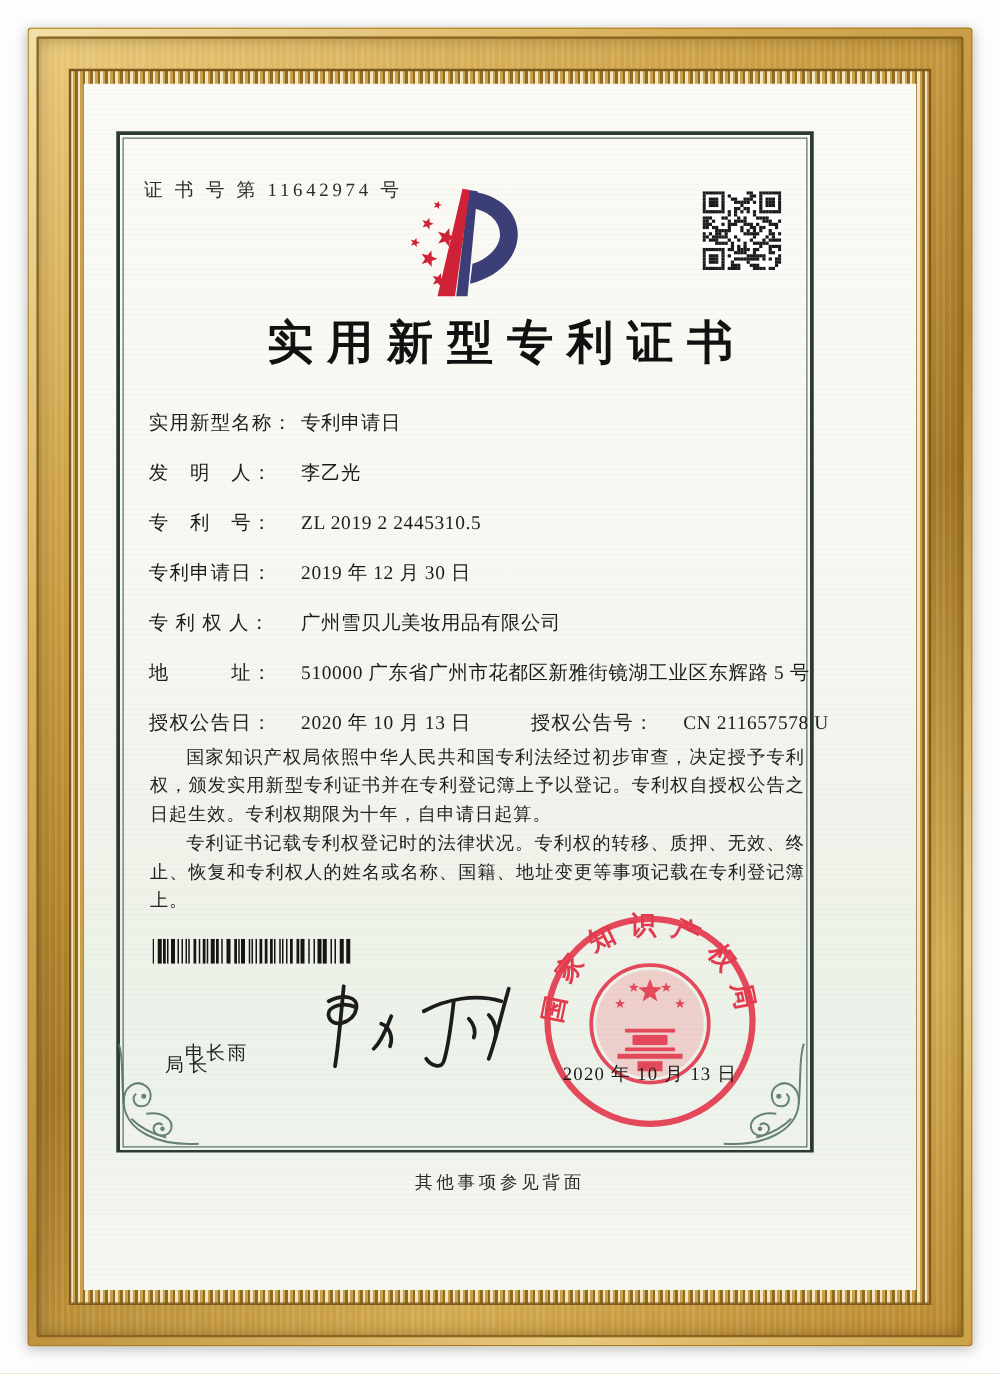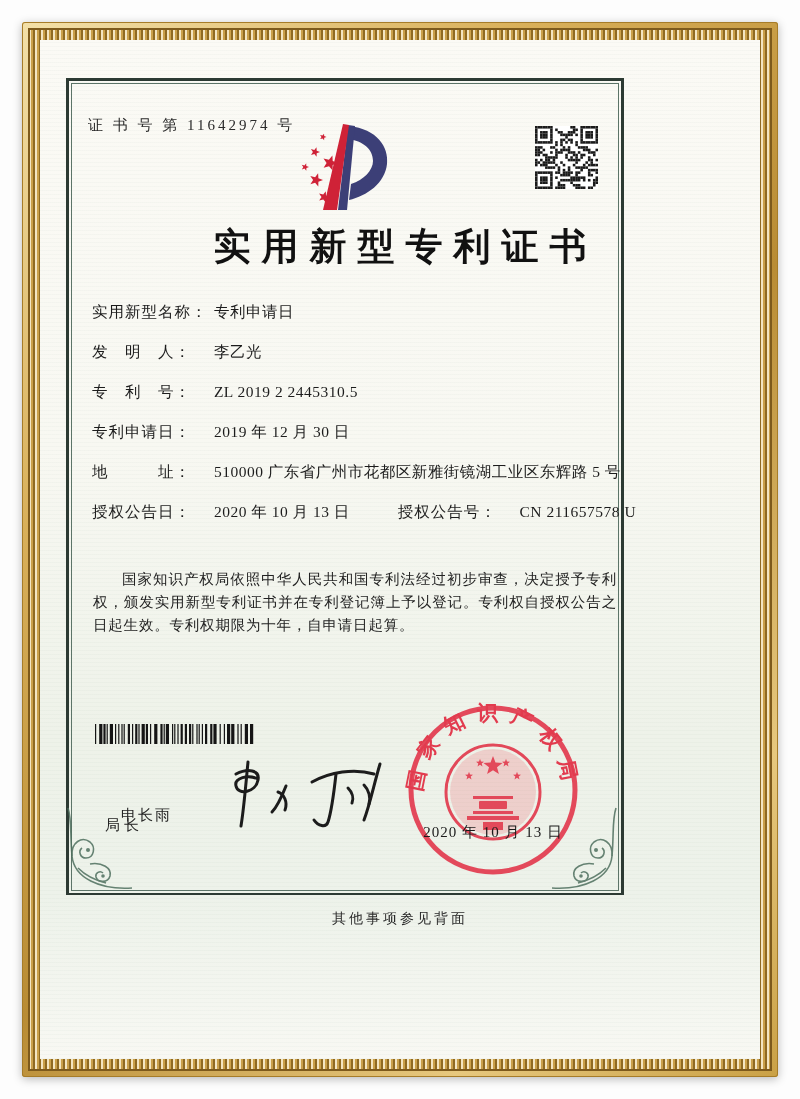--- a/index.html
+++ b/index.html
@@ -8,21 +8,21 @@
     font-family:"Liberation Serif","DejaVu Serif",serif;color:#1e1e1e;
   }
   
   .frame-outer{
     position:absolute;inset:22px;border-radius:3px;
     background:linear-gradient(135deg,#f3e0a8 0%,#d9b05a 28%,#b98c34 55%,#e7c87e 82%,#caa146 100%);
     box-shadow:0 2px 10px rgba(0,0,0,.28), inset 0 0 0 1px #a67c28;
     padding:7px;box-sizing:border-box;
   }
   .frame-mid{
-    height:100%;box-sizing:border-box;border-radius:2px;
+    height:100%;box-sizing:border-box;padding:27px;border-radius:2px;
     background:
       repeating-linear-gradient(90deg,rgba(255,255,255,.10) 0 2px,rgba(0,0,0,0) 2px 5px),
       linear-gradient(145deg,#e9c878 0%,#c79a3e 30%,#a37622 55%,#d2a94e 80%,#b9882e 100%);
     box-shadow:inset 0 0 0 2px #8a6420, inset 0 0 14px rgba(60,35,5,.45);
   }
   .frame-bead{
     height:100%;box-sizing:border-box;padding:11px;
     background:
       repeating-linear-gradient(90deg,#f4e6c2 0 2px,#caa04a 2px 4px,#8f6a22 4px 6px),
       #caa04a;
@@ -424,33 +424,38 @@
         </div>
         <div class="field-row">
           <span class="flabel">专　利　号：</span>
           <span class="fvalue">ZL 2019 2 2445310.5</span>
         </div>
         <div class="field-row">
           <span class="flabel">专利申请日：</span>
           <span class="fvalue">2019 年 12 月 30 日</span>
         </div>
         <div class="field-row">
+          <span class="flabel">专 利 权 人：</span>
+          <span class="fvalue">广州雪贝儿美妆用品有限公司</span>
+        </div>
+        <div class="field-row">
           <span class="flabel">地　　　址：</span>
           <span class="fvalue">510000 广东省广州市花都区新雅街镜湖工业区东辉路 5 号</span>
         </div>
         <div class="field-row">
           <span class="flabel">授权公告日：</span>
           <span class="fvalue">2020 年 10 月 13 日</span>
           <span class="flabel grant-no">授权公告号：</span>
           <span class="fvalue">CN 211657578 U</span>
         </div>
       </div>
 
       <div class="paras">
         <p>国家知识产权局依照中华人民共和国专利法经过初步审查，决定授予专利权，颁发实用新型专利证书并在专利登记簿上予以登记。专利权自授权公告之日起生效。专利权期限为十年，自申请日起算。</p>
+        <p>专利证书记载专利权登记时的法律状况。专利权的转移、质押、无效、终止、恢复和专利权人的姓名或名称、国籍、地址变更等事项记载在专利登记簿上。</p>
       </div>
 
       <svg class="barcode" id="barcode" viewBox="0 0 162 20" preserveAspectRatio="none">
             <rect x="0" y="0" width="1.2" height="20" fill="#151515"></rect>
             <rect x="4.2" y="0" width="3.2" height="20" fill="#151515"></rect>
             <rect x="8.4" y="0" width="2.2" height="20" fill="#151515"></rect>
             <rect x="11.600000000000001" y="0" width="1.2" height="20" fill="#151515"></rect>
             <rect x="14.8" y="0" width="3.2" height="20" fill="#151515"></rect>
             <rect x="20" y="0" width="1.2" height="20" fill="#151515"></rect>
             <rect x="23.2" y="0" width="1.2" height="20" fill="#151515"></rect>

